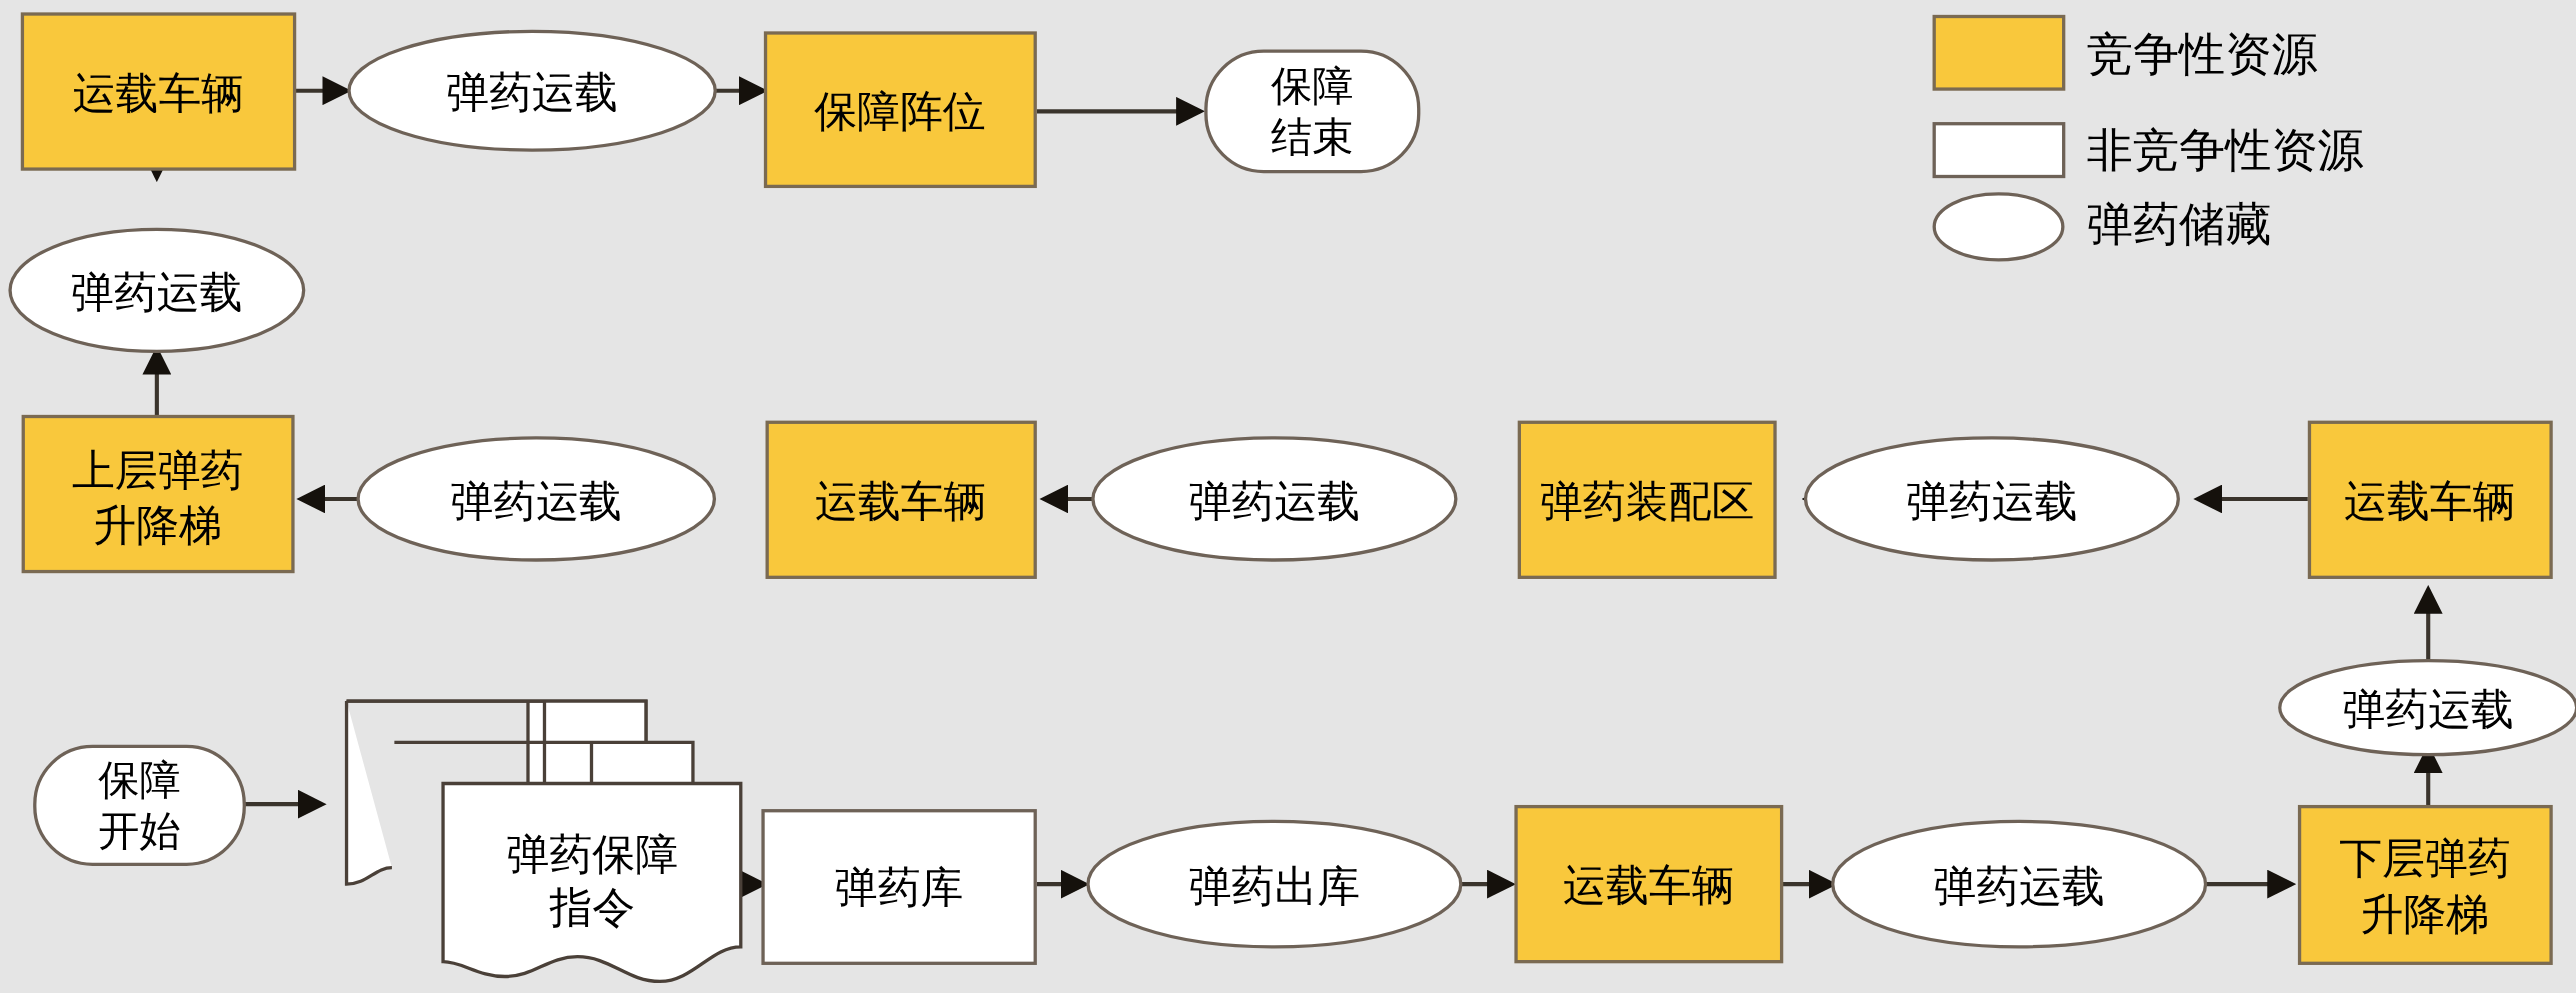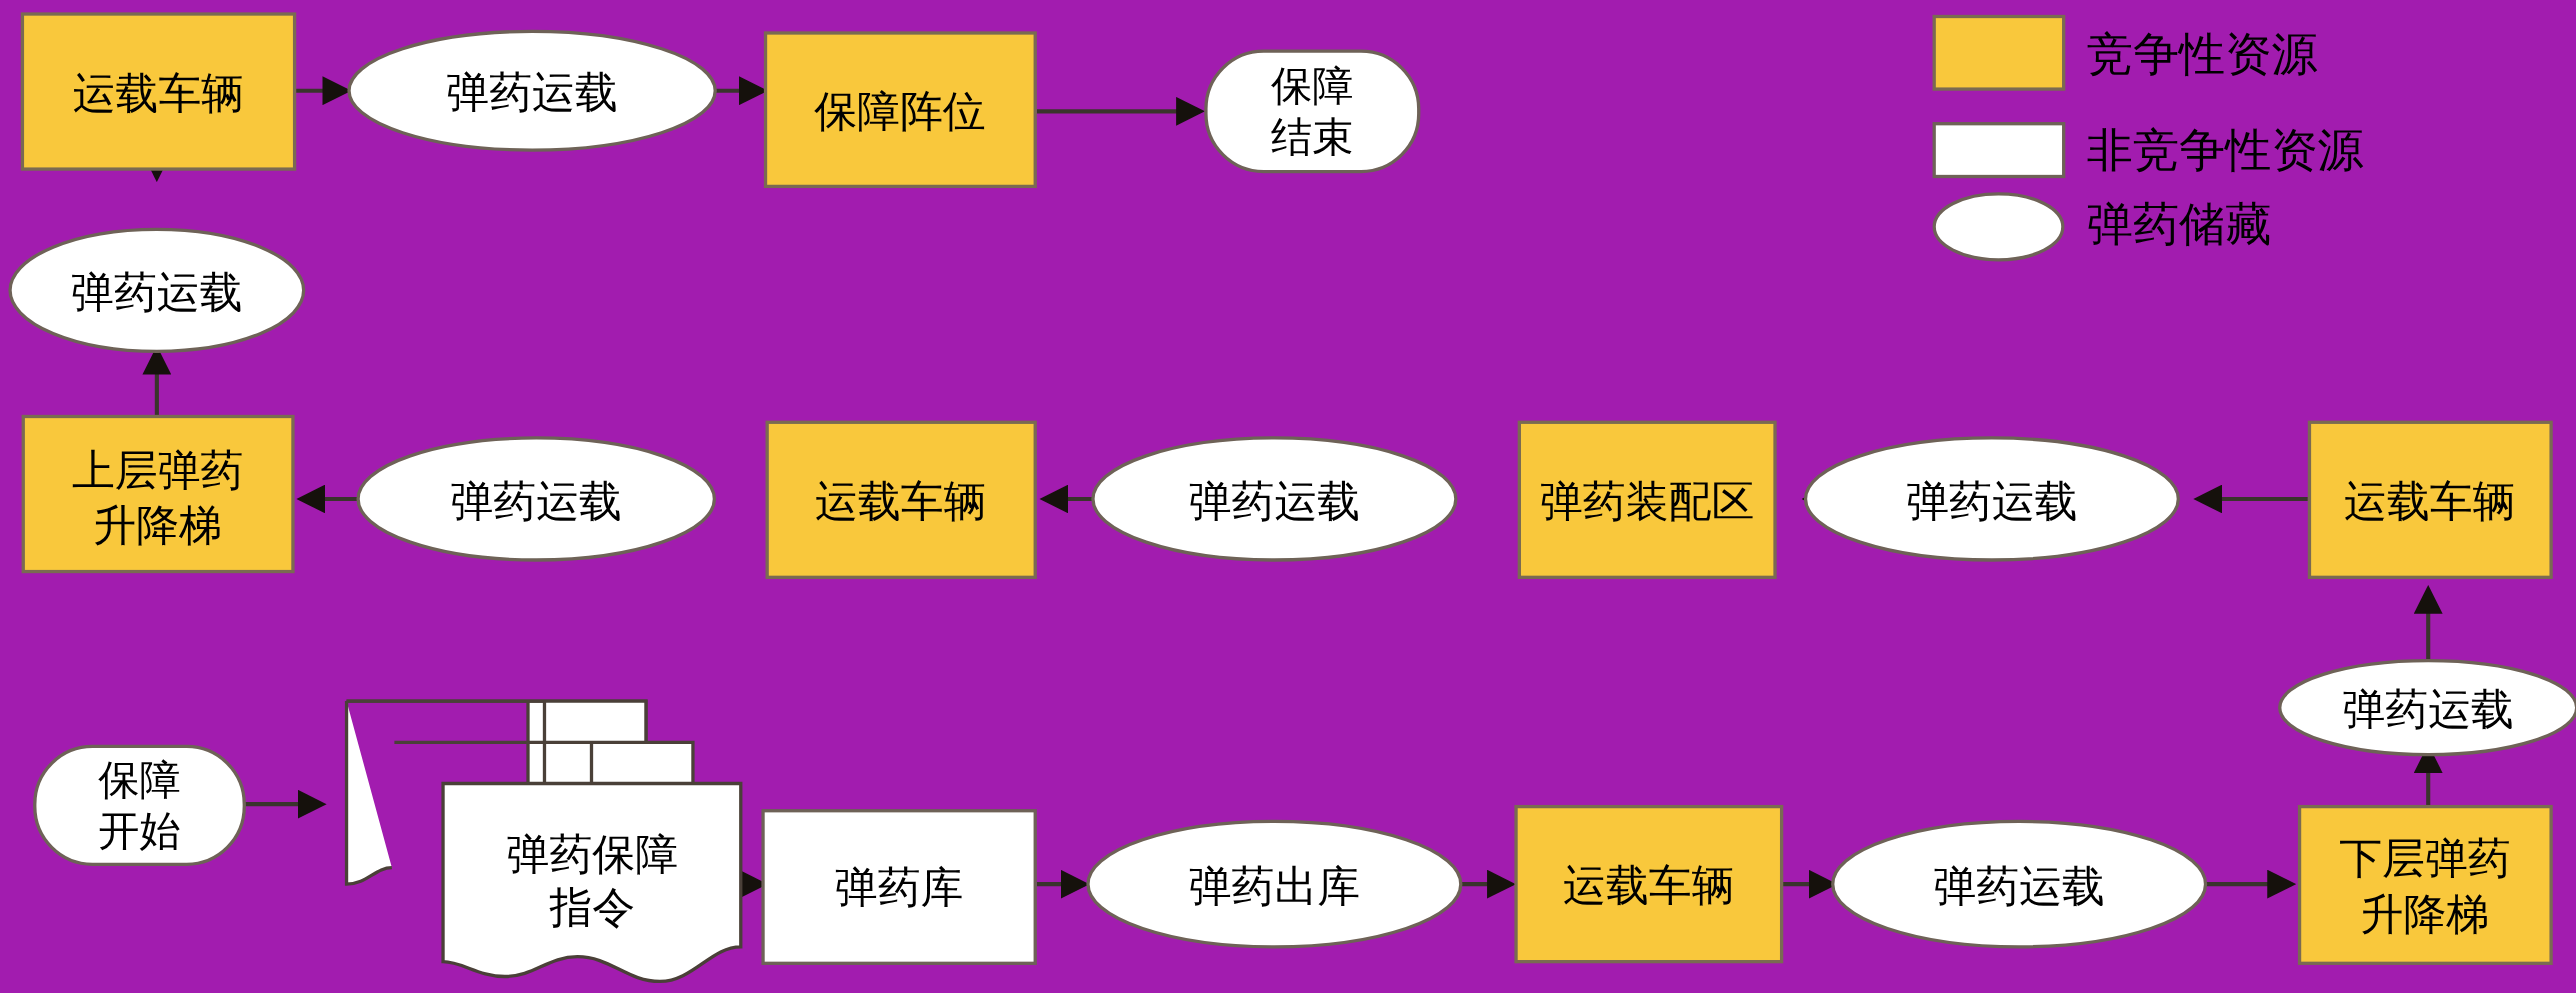--- a/index.html
+++ b/index.html
@@ -4,21 +4,21 @@
 <style>
   html, body {
     margin: 0;
     padding: 0;
     background: #ffffff;
   }
   #canvas {
     position: relative;
     width: 2576px;
     height: 993px;
-    background: #a21caf;
+    background: #e5e5e5;
     font-family: "DejaVu Sans", "Liberation Sans", sans-serif;
     overflow: hidden;
   }
   svg.flow {
     position: absolute;
     top: 0;
     left: 0;
     width: 2576px;
     height: 993px;
   }

